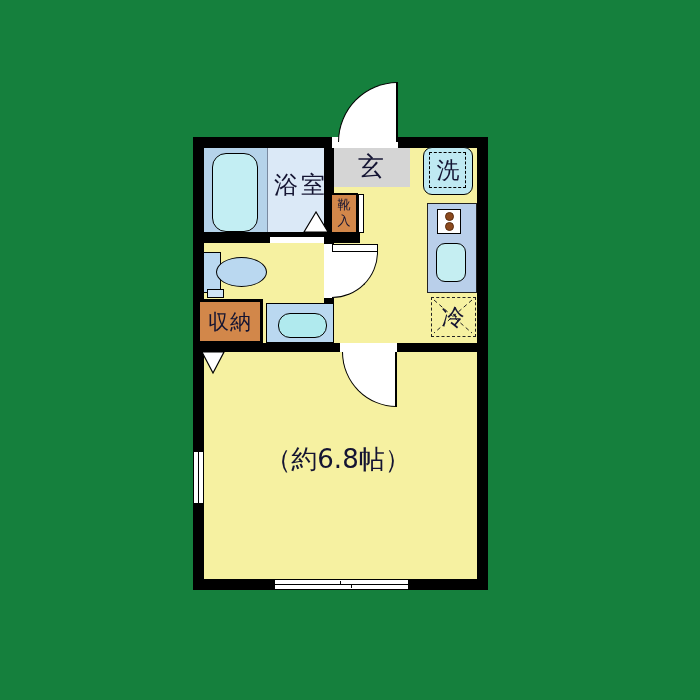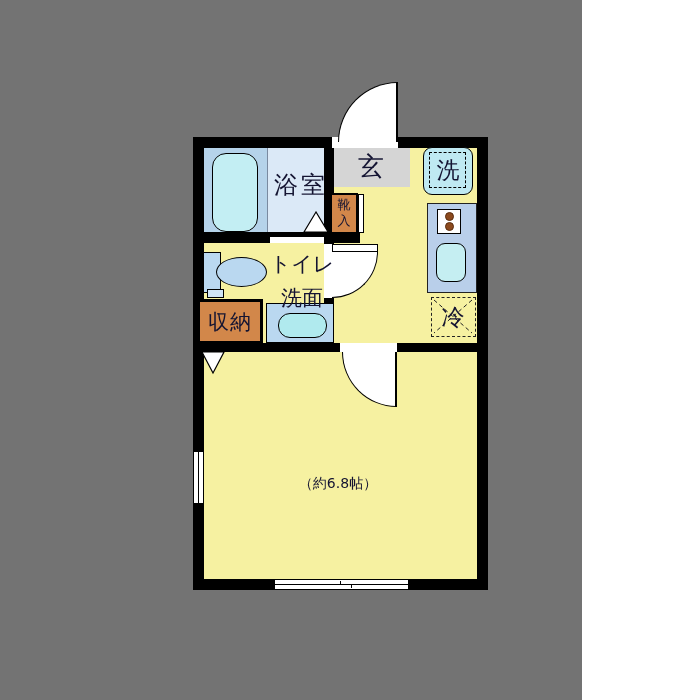--- a/index.html
+++ b/index.html
@@ -1,16 +1,16 @@
 <!DOCTYPE html>
 <html><head>
 <meta charset="utf-8">
 <style>
   html,body{margin:0;padding:0;background:#fff;}
-  .plan{position:relative;width:582px;height:700px;background:#737373;overflow:hidden;
+  .plan{position:relative;width:700px;height:700px;background:#15803d;overflow:hidden;
         font-family:"DejaVu Sans","Liberation Sans",sans-serif;}
   .abs{position:absolute;box-sizing:border-box;}
   .wall{background:#000;}
   .tex{background-image:radial-gradient(rgba(150,140,30,0.28) 1px, transparent 1.2px);
        background-size:4px 4px;}
   .lbl{position:absolute;transform:translate(-50%,-50%);color:#141432;white-space:nowrap;
        line-height:1.25;text-align:center;}
   .door{background:#fff;}
   svg{display:block;}
 </style>
@@ -91,21 +91,17 @@
   <div class="abs door" style="left:332px;top:244px;width:46px;height:8px;border:1px solid #000;"></div>
   <div class="abs door" style="left:332px;top:252px;width:46px;height:46px;border-bottom:1.2px solid #000;border-right:1.2px solid #000;border-bottom-right-radius:100% 100%;"></div>
 
   <div class="lbl" style="left:301px;top:185px;font-size:24px;letter-spacing:3px;">浴室</div>
   <div class="lbl" style="left:371px;top:166px;font-size:26px;">玄</div>
   <div class="lbl" style="left:448px;top:170px;font-size:23px;">洗</div>
   <div class="lbl" style="left:344px;top:213px;font-size:13px;line-height:1.2;">
     <div>靴</div>
     <div>入</div>
   </div>
-  <div class="lbl" style="left:302px;top:282px;font-size:21px;line-height:1.6;">
-    <div>トイレ</div>
-    <div>洗面</div>
-  </div>
   <div class="lbl" style="left:230px;top:322px;font-size:21px;letter-spacing:1px;">収納</div>
   <div class="lbl" style="left:453px;top:317px;font-size:23px;">冷</div>
-  <div class="lbl" style="left:338px;top:484px;font-size:14px;">（約6.8帖）</div>
+  <div class="lbl" style="left:338px;top:459px;font-size:26px;">（約6.8帖）</div>
 
 </div>
 
 </body></html>

